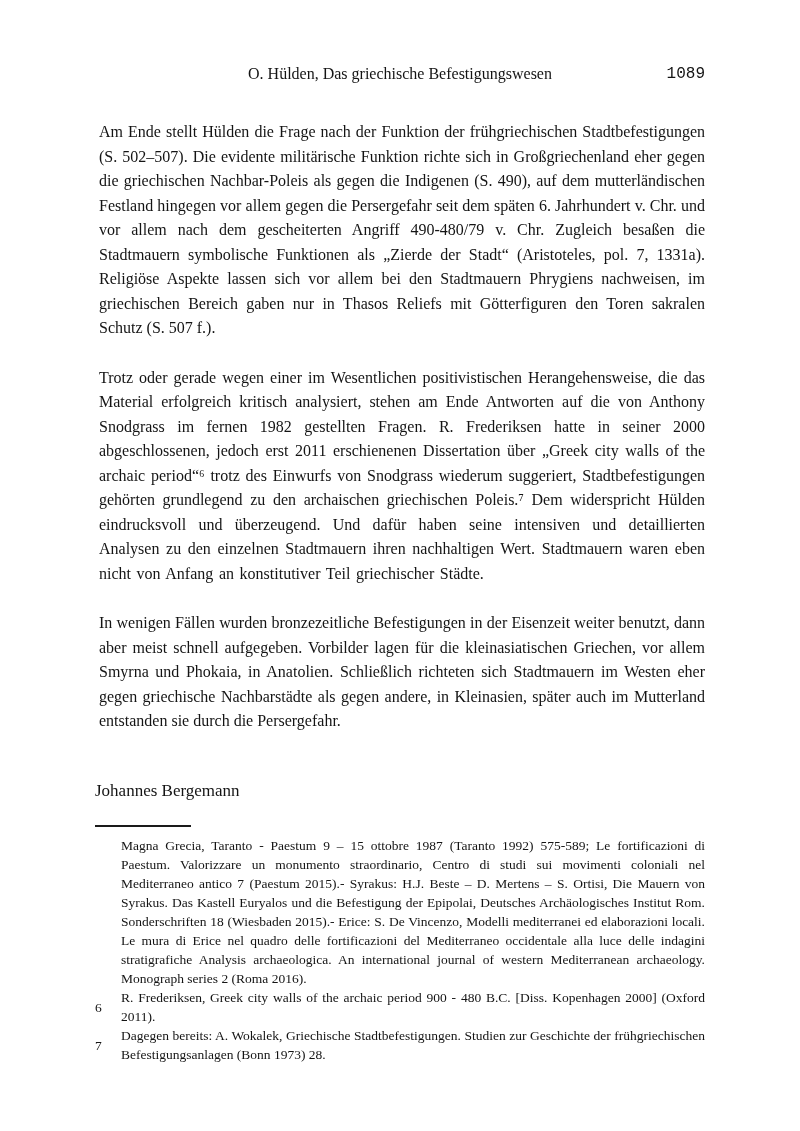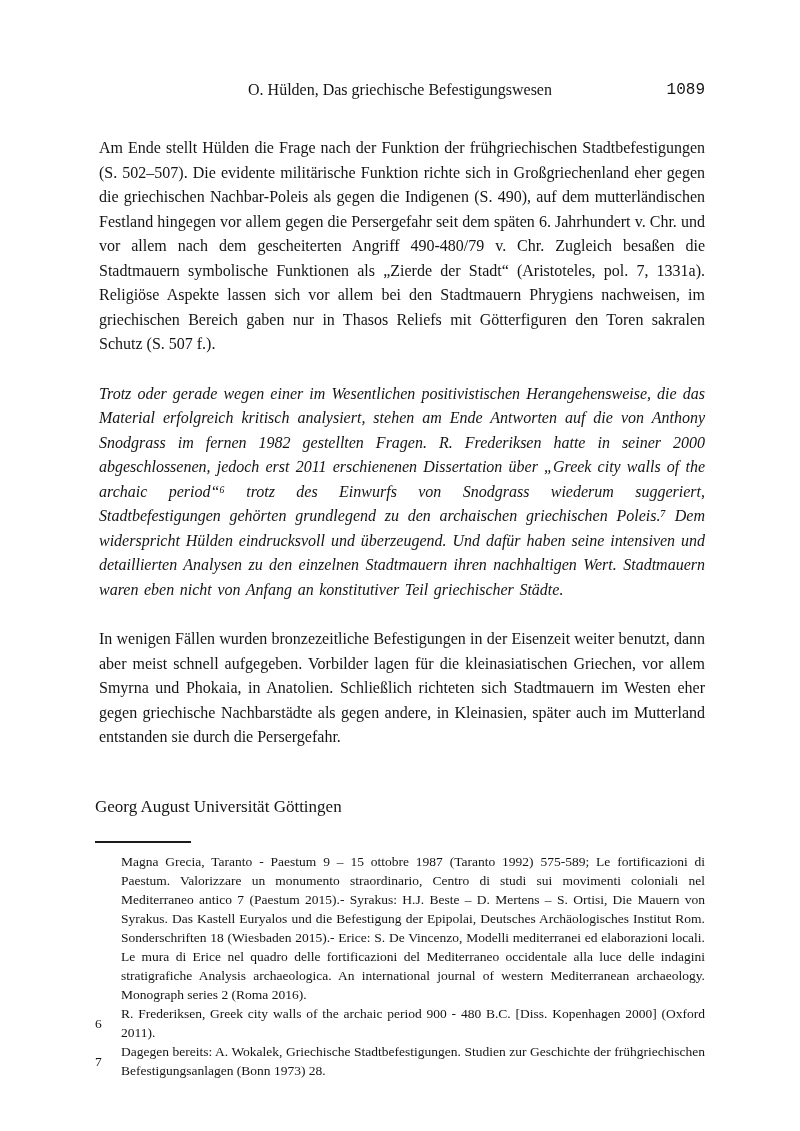--- a/index.html
+++ b/index.html
@@ -8,21 +8,21 @@
     height: 1131px;
     background: #ffffff;
     color: #141414;
     font-family: "Liberation Serif", "DejaVu Serif", serif;
     overflow: hidden;
   }
   .page {
     box-sizing: border-box;
     width: 800px;
     height: 1131px;
-    padding: 80px 95px 0 95px;
+    padding: 64px 95px 0 95px;
   }
   .running-head {
     position: relative;
     text-align: center;
     font-size: 16px;
     line-height: 20px;
     margin-bottom: 36px;
   }
   .running-head .pagenum {
     position: absolute;
@@ -33,21 +33,20 @@
   .body-text p {
     margin: 0 0 25px 4px;
     font-size: 16px;
     line-height: 24.5px;
     text-align: justify;
     hyphens: auto;
     -webkit-hyphens: auto;
   }
   .body-text p.loose {
     word-spacing: 1.6px;
-    font-style: italic;
   }
   .author-block {
     margin-top: 44px;
     font-size: 17px;
     line-height: 25px;
   }
   .footnote-area {
     margin-top: 22px;
   }
   .fn-rule {
@@ -85,21 +84,21 @@
     <span class="pagenum">1089</span>
   </div>
 
   <div class="body-text">
     <p>Am Ende stellt Hülden die Frage nach der Funktion der frühgriechischen Stadtbefestigungen (S. 502–507). Die evidente militärische Funktion richte sich in Großgriechenland eher gegen die griechischen Nachbar-Poleis als gegen die Indigenen (S. 490), auf dem mutterländischen Festland hingegen vor allem gegen die Persergefahr seit dem späten 6. Jahrhundert v. Chr. und vor allem nach dem gescheiterten Angriff 490-480/79 v. Chr. Zugleich besaßen die Stadtmauern symbolische Funktionen als „Zierde der Stadt“ (Aristoteles, pol. 7, 1331a). Religiöse Aspekte lassen sich vor allem bei den Stadtmauern Phrygiens nachweisen, im griechischen Bereich gaben nur in Thasos Reliefs mit Götterfiguren den Toren sakralen Schutz (S. 507 f.).</p>
     <p class="loose">Trotz oder gerade wegen einer im Wesentlichen positivistischen Herangehensweise, die das Material erfolgreich kritisch analysiert, stehen am Ende Antworten auf die von Anthony Snodgrass im fernen 1982 gestellten Fragen. R. Frederiksen hatte in seiner 2000 abgeschlossenen, jedoch erst 2011 erschienenen Dissertation über „Greek city walls of the archaic period“⁶ trotz des Einwurfs von Snodgrass wiederum suggeriert, Stadtbefestigungen gehörten grundlegend zu den archaischen griechischen Poleis.⁷ Dem widerspricht Hülden eindrucksvoll und überzeugend. Und dafür haben seine intensiven und detaillierten Analysen zu den einzelnen Stadtmauern ihren nachhaltigen Wert. Stadtmauern waren eben nicht von Anfang an konstitutiver Teil griechischer Städte.</p>
     <p>In wenigen Fällen wurden bronzezeitliche Befestigungen in der Eisenzeit weiter benutzt, dann aber meist schnell aufgegeben. Vorbilder lagen für die kleinasiatischen Griechen, vor allem Smyrna und Phokaia, in Anatolien. Schließlich richteten sich Stadtmauern im Westen eher gegen griechische Nachbarstädte als gegen andere, in Kleinasien, später auch im Mutterland entstanden sie durch die Persergefahr.</p>
   </div>
 
   <div class="author-block">
-    <div>Georg August Universität Göttingen</div>
+    <div>Johannes Bergemann</div>
   </div>
 
   <div class="footnote-area">
     <div class="fn-rule"></div>
 
     <div class="fn-row">
       <span class="fn-num"></span>
       <span class="fn-text">Magna Grecia, Taranto - Paestum 9 – 15 ottobre 1987 (Taranto 1992) 575-589; Le fortificazioni di Paestum. Valorizzare un monumento straordinario, Centro di studi sui movimenti coloniali nel Mediterraneo antico 7 (Paestum 2015).- Syrakus: H.J. Beste – D. Mertens – S. Ortisi, Die Mauern von Syrakus. Das Kastell Euryalos und die Befestigung der Epipolai, Deutsches Archäologisches Institut Rom. Sonderschriften 18 (Wiesbaden 2015).- Erice: S. De Vincenzo, Modelli mediterranei ed elaborazioni locali. Le mura di Erice nel quadro delle fortificazioni del Mediterraneo occidentale alla luce delle indagini stratigrafiche Analysis archaeologica. An international journal of western Mediterranean archaeology. Monograph series 2 (Roma 2016).</span>
     </div>
 

